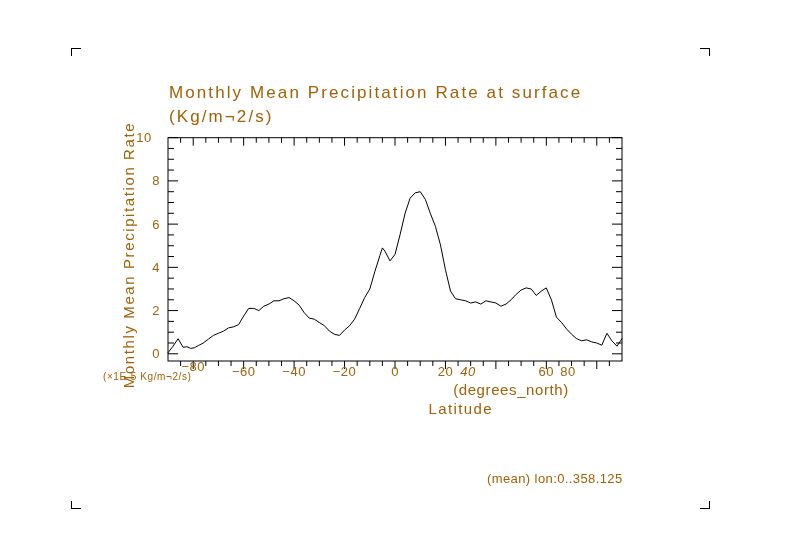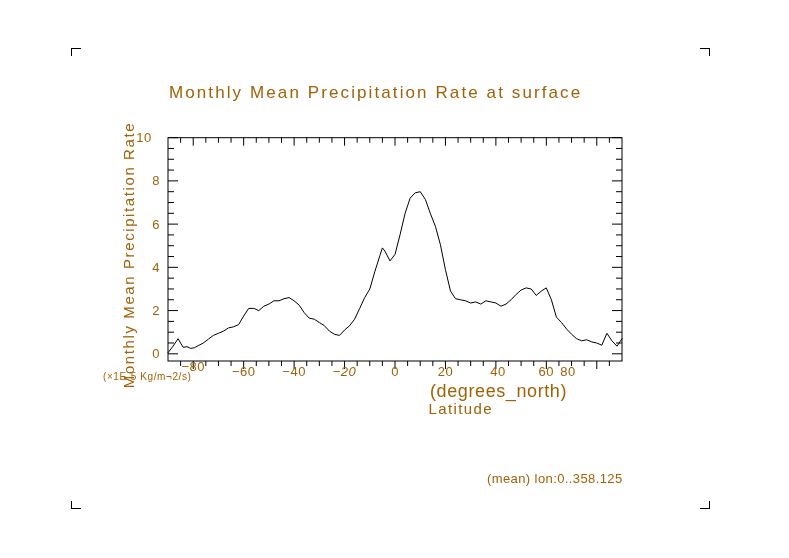--- a/index.html
+++ b/index.html
@@ -5,21 +5,21 @@
   html,body{margin:0;padding:0;background:#ffffff;}
   #screen{position:relative;width:789px;height:558px;background:#ffffff;
           font-family:"Liberation Sans",sans-serif;color:#a16207;overflow:hidden;padding-left:37px;}
   #chart-svg{position:absolute;left:0;top:0;}
   .txt{position:absolute;white-space:nowrap;}
   #title-line1{left:169px;top:83px;font-size:17px;letter-spacing:2.1px;}
   #title-line2{left:169px;top:107px;font-size:17px;letter-spacing:2.1px;}
   #y-axis-label{left:-20px;top:245px;width:300px;height:20px;text-align:center;
                 font-size:15px;letter-spacing:1.6px;transform:rotate(-90deg);}
   #y-units-note{left:103px;top:371px;font-size:10px;letter-spacing:0.6px;}
-  #x-units-note{left:430px;top:381px;width:200px;text-align:left;font-size:18px;letter-spacing:0.6px;}
+  #x-units-note{left:411px;top:381px;width:200px;text-align:center;font-size:15px;letter-spacing:0.6px;}
   #x-axis-label{left:293px;top:400px;width:200px;text-align:right;font-size:15px;letter-spacing:1.4px;}
   #footnote{left:487px;top:471px;font-size:13px;letter-spacing:0.4px;}
   .tick-label-x{position:absolute;width:44px;text-align:center;font-size:13px;letter-spacing:0.5px;}
   .tick-label-y{position:absolute;width:32px;text-align:right;font-size:13px;letter-spacing:0.5px;}
   .corner{position:absolute;width:9px;height:7px;border:0 solid #000;}
   #corner-tl{left:71px;top:48px;border-left-width:1.5px;border-top-width:1.5px;}
   #corner-tr{left:700px;top:48px;border-right-width:1.5px;border-top-width:1.5px;}
   #corner-bl{left:71px;top:501px;border-left-width:1.5px;border-bottom-width:1.5px;}
   #corner-br{left:700px;top:501px;border-right-width:1.5px;border-bottom-width:1.5px;}
 </style>
@@ -138,34 +138,35 @@
       <line x1="168" y1="159.26500000000001" x2="174" y2="159.26500000000001" stroke="#000000" stroke-width="1"></line>
       <line x1="622" y1="159.26500000000001" x2="616" y2="159.26500000000001" stroke="#000000" stroke-width="1"></line>
       <line x1="168" y1="148.45750000000004" x2="174" y2="148.45750000000004" stroke="#000000" stroke-width="1"></line>
       <line x1="622" y1="148.45750000000004" x2="616" y2="148.45750000000004" stroke="#000000" stroke-width="1"></line>
       <line x1="168" y1="137.65000000000003" x2="178" y2="137.65000000000003" stroke="#000000" stroke-width="1"></line>
       <line x1="622" y1="137.65000000000003" x2="612" y2="137.65000000000003" stroke="#000000" stroke-width="1"></line>
       <polyline points="168.0,352.7 173.0,346.2 178.1,338.7 183.1,347.3 186.9,346.7 190.7,348.4 194.5,347.7 198.3,345.6 203.3,343.0 208.4,339.1 213.4,335.4 218.4,333.3 223.5,331.1 228.5,327.9 233.6,326.8 238.6,324.6 243.7,316.0 248.7,308.4 253.8,308.4 258.8,310.6 263.8,306.2 268.9,304.1 273.9,300.8 279.0,300.8 284.0,298.7 289.1,297.6 294.1,300.8 299.2,305.2 304.2,312.7 309.2,318.1 314.3,319.2 319.3,322.5 324.4,325.7 329.4,331.1 334.5,334.3 339.5,335.4 344.6,330.0 349.6,325.7 354.6,319.2 359.7,308.4 364.7,297.6 369.8,289.0 374.8,271.7 379.9,255.5 382.4,247.9 384.9,251.1 390.0,260.9 395.0,254.4 400.0,234.9 405.1,213.3 410.1,198.2 415.2,192.8 420.2,191.7 425.3,199.3 430.3,213.3 435.4,226.3 440.4,244.6 445.4,269.5 450.5,291.1 455.5,298.7 460.6,299.8 465.6,300.8 470.7,303.0 475.7,301.9 480.8,304.1 485.8,300.8 490.8,301.9 495.9,303.0 500.9,306.2 506.0,304.1 511.0,299.8 516.1,294.4 521.1,290.0 526.2,287.9 531.2,289.0 536.2,295.4 541.3,291.1 546.3,287.9 551.4,299.8 556.4,317.1 561.5,322.5 566.5,328.9 571.6,334.3 576.6,338.7 581.6,340.8 586.7,339.8 591.7,341.9 596.8,343.0 601.8,345.2 606.9,333.3 611.9,340.8 617.0,346.2 622.0,338.7" fill="none" stroke="#000000" stroke-width="1" stroke-linejoin="round" stroke-linecap="round"></polyline>
     </svg>
 
   <div class="txt" id="title-line1">Monthly Mean Precipitation Rate at surface</div>
+  <div class="txt" id="title-line2">(Kg/m¬2/s)</div>
   <div class="txt" id="y-axis-label">Monthly Mean Precipitation Rate</div>
   <div class="txt" id="y-units-note">(×1E-5 Kg/m¬2/s)</div>
   <div class="txt" id="x-units-note">(degrees_north)</div>
   <div class="txt" id="x-axis-label">Latitude</div>
   <div class="txt" id="footnote">(mean) lon:0..358.125</div>
 
   <div id="labels-layer">
       <div class="tick-label-x" style="left: 171.222px; top: 359px;">−80</div>
       <div class="tick-label-x" style="left: 221.667px; top: 363.5px;">−60</div>
       <div class="tick-label-x" style="left: 272.111px; top: 363.5px;">−40</div>
-      <div class="tick-label-x" style="left: 322.556px; top: 363.5px; font-style: italic;">−20</div>
+      <div class="tick-label-x" style="left: 322.556px; top: 363.5px;">−20</div>
       <div class="tick-label-x" style="left: 373px; top: 363.5px;">0</div>
       <div class="tick-label-x" style="left: 423.444px; top: 363.5px;">20</div>
-      <div class="tick-label-x" style="left: 476px; top: 363.5px;">40</div>
+      <div class="tick-label-x" style="left: 446px; top: 363.5px; font-style: italic;">40</div>
       <div class="tick-label-x" style="left: 524.333px; top: 363.5px;">60</div>
       <div class="tick-label-x" style="left: 546px; top: 363.5px;">80</div>
       <div class="tick-label-y" style="left: 128px; top: 346.3px;">0</div>
       <div class="tick-label-y" style="left: 128px; top: 303.07px;">2</div>
       <div class="tick-label-y" style="left: 128px; top: 259.84px;">4</div>
       <div class="tick-label-y" style="left: 128px; top: 216.61px;">6</div>
       <div class="tick-label-y" style="left: 128px; top: 173.38px;">8</div>
       <div class="tick-label-y" style="left: 128px; top: 130.15px; text-align: center;">10</div>
     </div>
 

